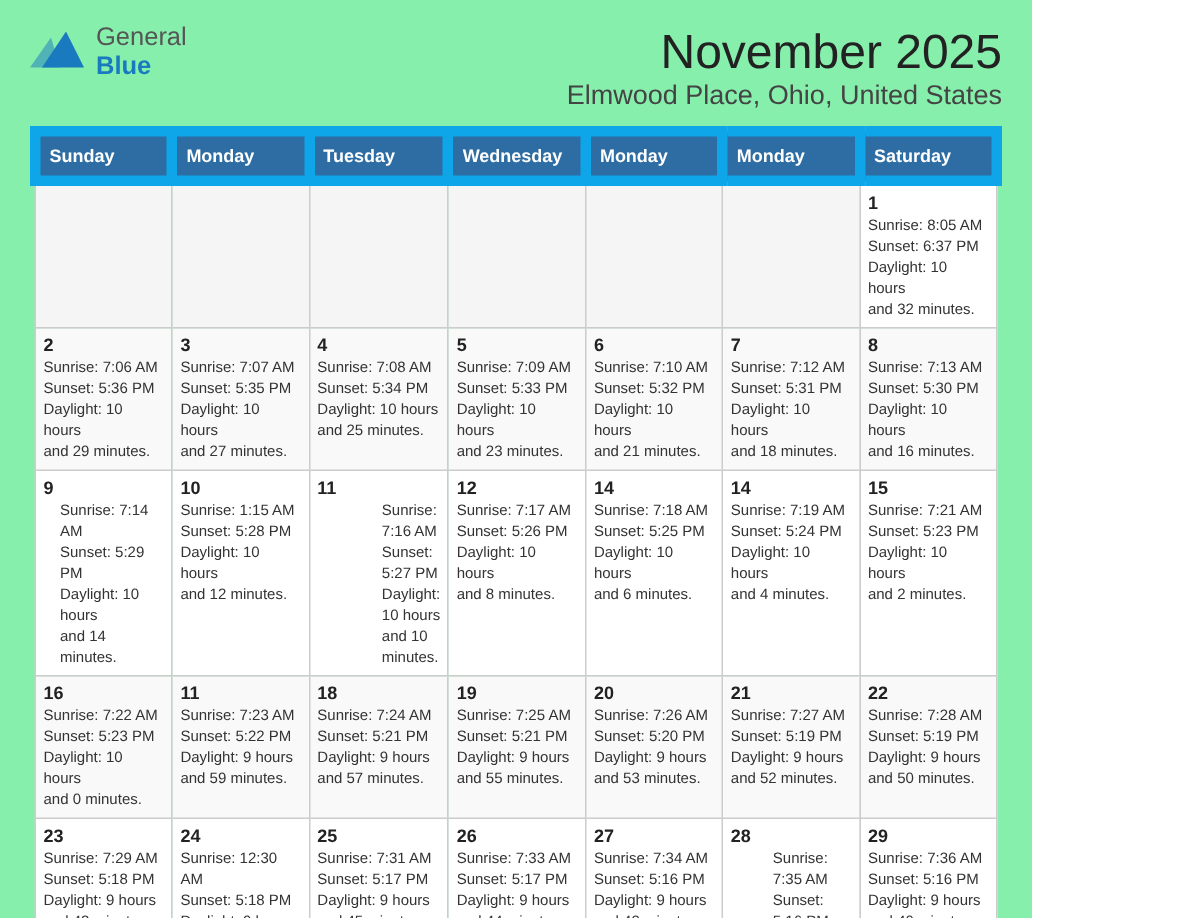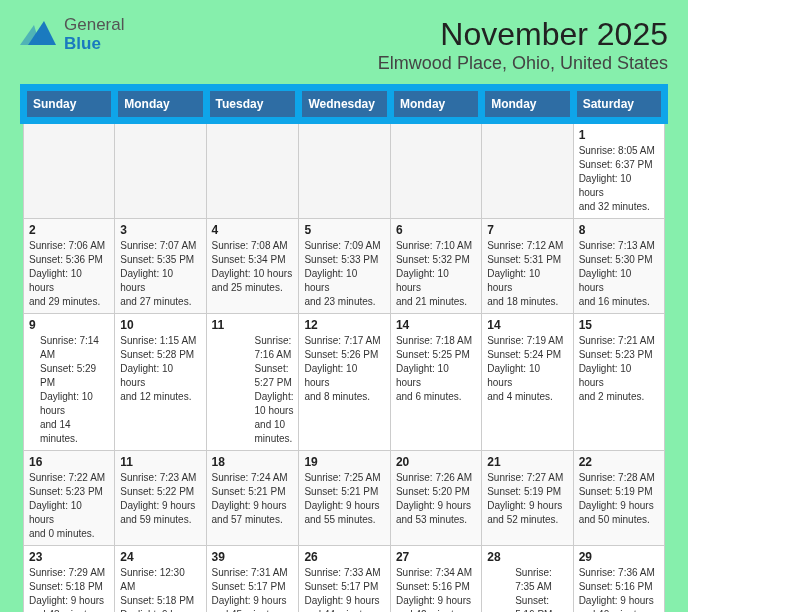--- a/index.html
+++ b/index.html
@@ -301,21 +301,21 @@
 and 48 minutes.</div>
           </td>
           <td>
             <div class="day-number">24</div>
             <div class="day-info" style="white-space: pre-line;">Sunrise: 12:30 AM
 Sunset: 5:18 PM
 Daylight: 9 hours
 and 47 minutes.</div>
           </td>
           <td>
-            <div class="day-number">39</div>
+            <div class="day-number">25</div>
             <div class="day-info" style="white-space: pre-line;">Sunrise: 7:31 AM
 Sunset: 5:17 PM
 Daylight: 9 hours
 and 45 minutes.</div>
           </td>
           <td>
             <div class="day-number">26</div>
             <div class="day-info" style="white-space: pre-line;">Sunrise: 7:33 AM
 Sunset: 5:17 PM
 Daylight: 9 hours

